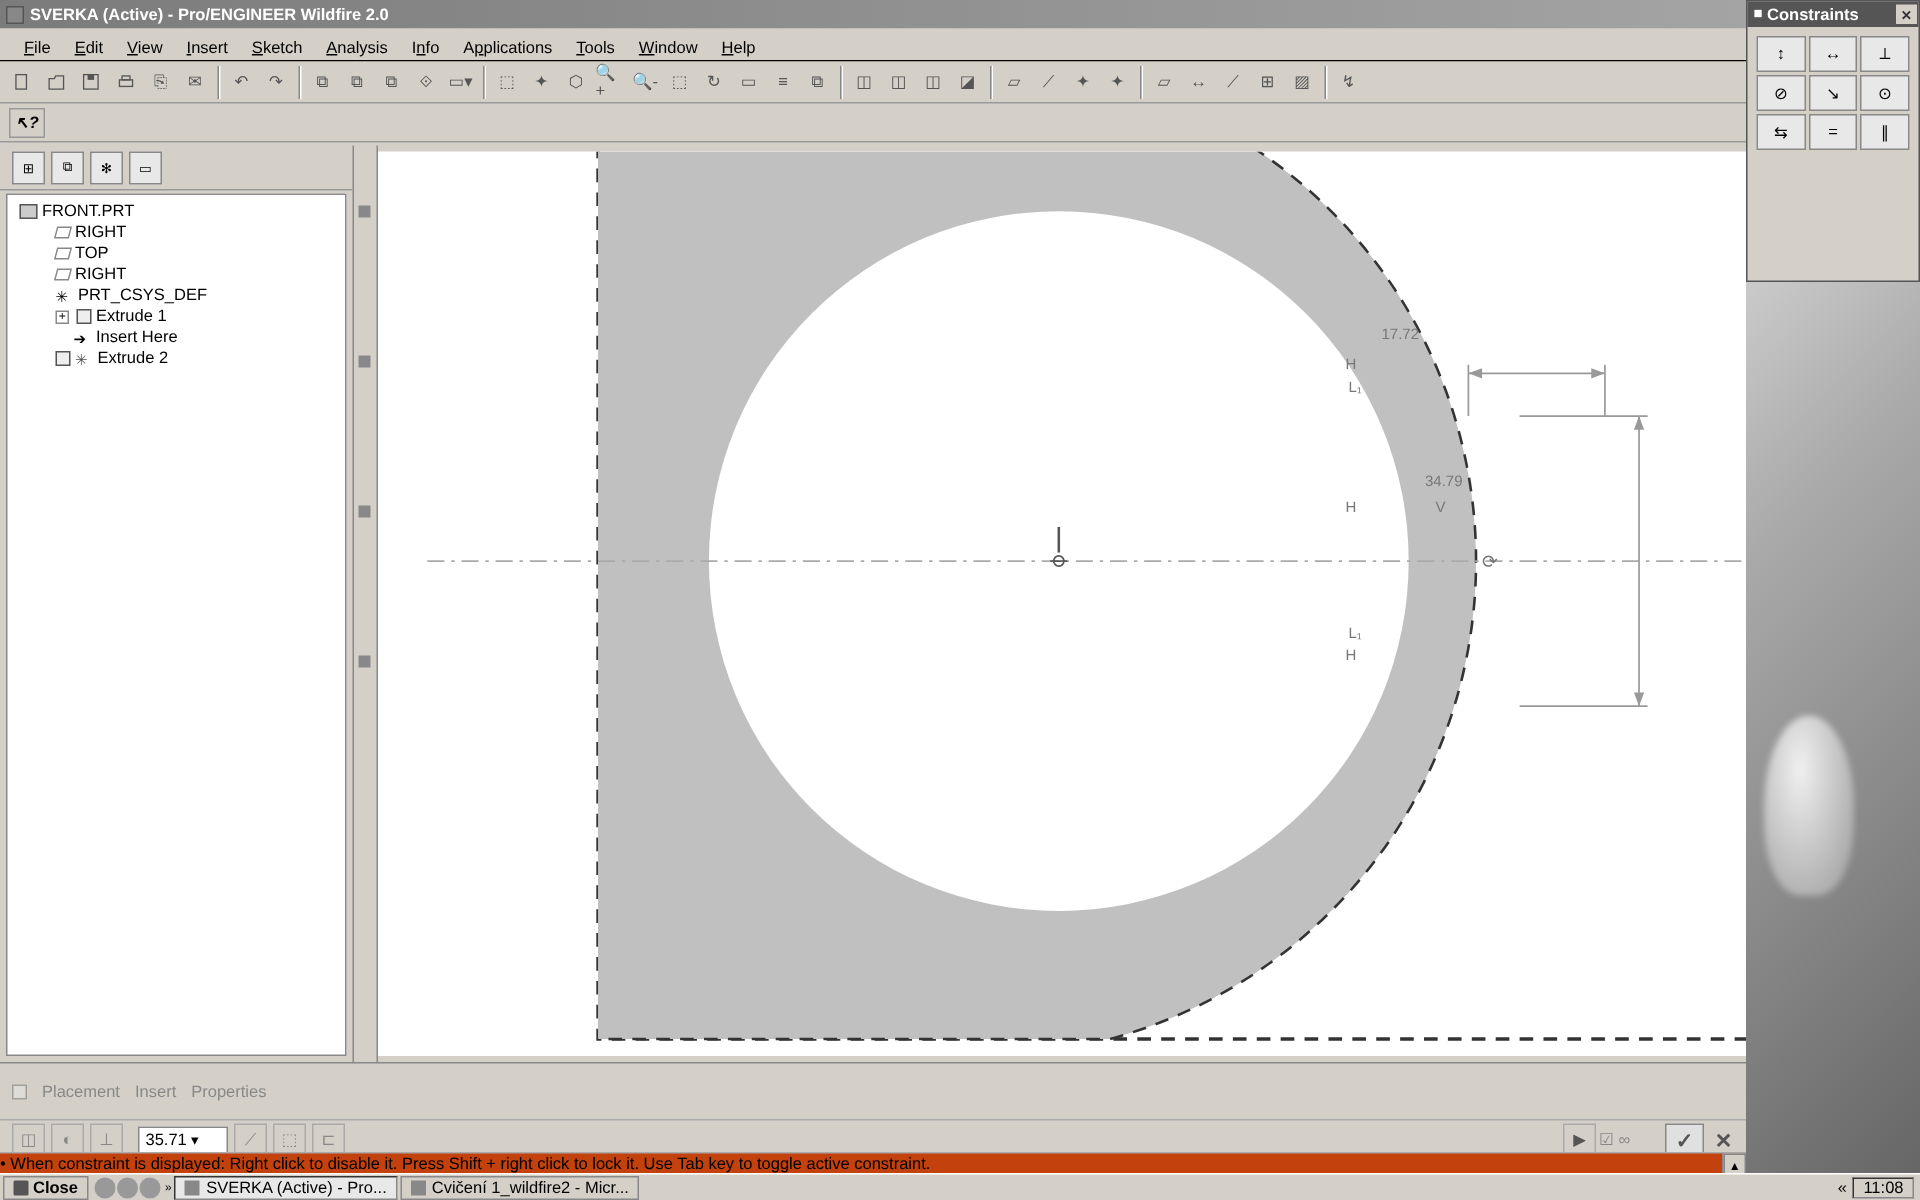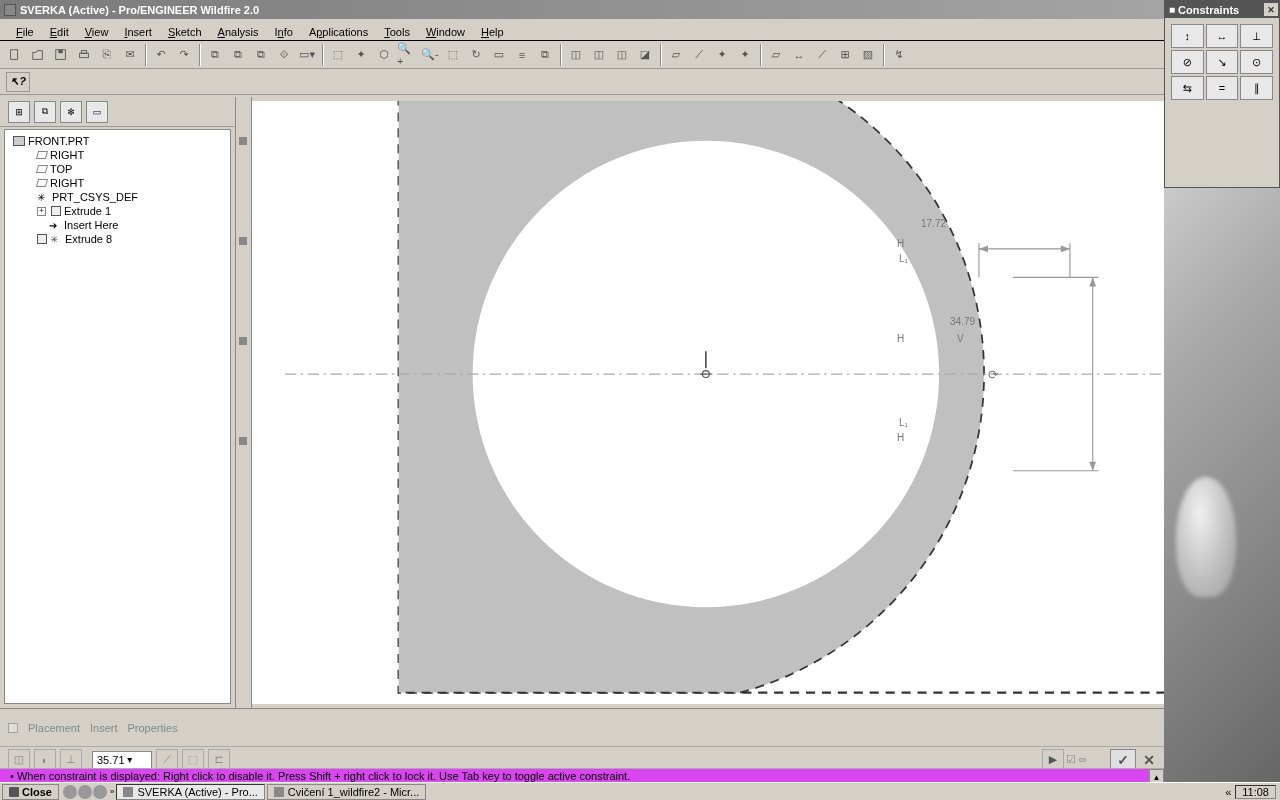--- a/index.html
+++ b/index.html
@@ -73,21 +73,21 @@
 .dash-label { color:#888; font-size:11px; }
 .dash-row2 { position:absolute; left:0; right:116px; bottom:28px; height:26px; background:#d4d0c8; border-top:1px solid #aaa; display:flex; align-items:center; padding-left:8px; gap:4px; }
 .dbtn { width:22px; height:22px; border:1px solid #aaa; background:#d4d0c8; display:flex; align-items:center; justify-content:center; color:#888; }
 .dinput { width:60px; height:18px; border:1px solid #888; background:white; padding-left:4px; font-size:10px; display:flex; align-items:center; }
 .dash-right { margin-left:auto; display:flex; gap:2px; margin-right:4px; align-items:center; }
 .dash-check { width:42px; height:22px; display:flex; align-items:center; gap:2px; color:#888; }
 .dash-ok { width:26px; height:22px; background:#e0e0e0; border:1px solid #888; display:flex; align-items:center; justify-content:center; font-size:14px; color:#555; font-weight:bold; }
 .dash-cancel { width:22px; height:22px; display:flex; align-items:center; justify-content:center; font-size:14px; color:#555; font-weight:bold; }
 
 
-.msgbar { position:absolute; left:0; right:116px; bottom:18px; height:14px; background:#d946ef; font-size:10px; padding-left:10px; display:flex; align-items:center; border-top:1px solid #aaa; }
+.msgbar { position:absolute; left:0; right:116px; bottom:18px; height:14px; background:#c2410c; font-size:10px; padding-left:0; display:flex; align-items:center; border-top:1px solid #aaa; }
 .statusbar2 { position:absolute; left:0; right:116px; bottom:0; height:18px; background:#d4d0c8; border-top:1px solid #888; }
 
 
 .taskbar { position:absolute; left:0; right:0; bottom:0; height:18px; background:#d4d0c8; border-top:1px solid #fff; display:flex; align-items:center; z-index:30; }
 .start-btn { height:16px; padding:0 6px; border:1px solid #888; background:#d4d0c8; font-weight:bold; font-size:10px; display:flex; align-items:center; gap:3px; margin-left:2px; }
 .task-item { height:16px; border:1px solid #888; background:#d4d0c8; padding:0 6px; font-size:10px; display:flex; align-items:center; margin-left:2px; max-width:160px; overflow:hidden; white-space:nowrap; }
 .task-item.active { background:#e8e8e8; border:1px inset #888; }
 .tray { margin-left:auto; display:flex; align-items:center; gap:4px; padding-right:4px; font-size:10px; }
 .tray-box { border:1px inset #888; padding:0 6px; height:14px; display:flex; }
 .qlaunch { display:flex; gap:1px; margin-left:4px; align-items:center; }
@@ -232,21 +232,21 @@
           <span class="tico ext"></span>
           <span>Extrude 1</span>
         </div>
       <div class="tree-item l3">
           <span class="tico arrow">➔</span>
           <span>Insert Here</span>
         </div>
       <div class="tree-item l2">
           <span class="tico ext"></span>
           <span class="tico sketch">✳</span>
-          <span>Extrude 8</span>
+          <span>Extrude 2</span>
         </div>
     </div>
   </div>
 
   <div class="canvas-wrap">
     <div class="ruler-v">
       <div class="ruler-handle" style="top:40px;"></div>
       <div class="ruler-handle" style="top:140px;"></div>
       <div class="ruler-handle" style="top:240px;"></div>
       <div class="ruler-handle" style="top:340px;"></div>

